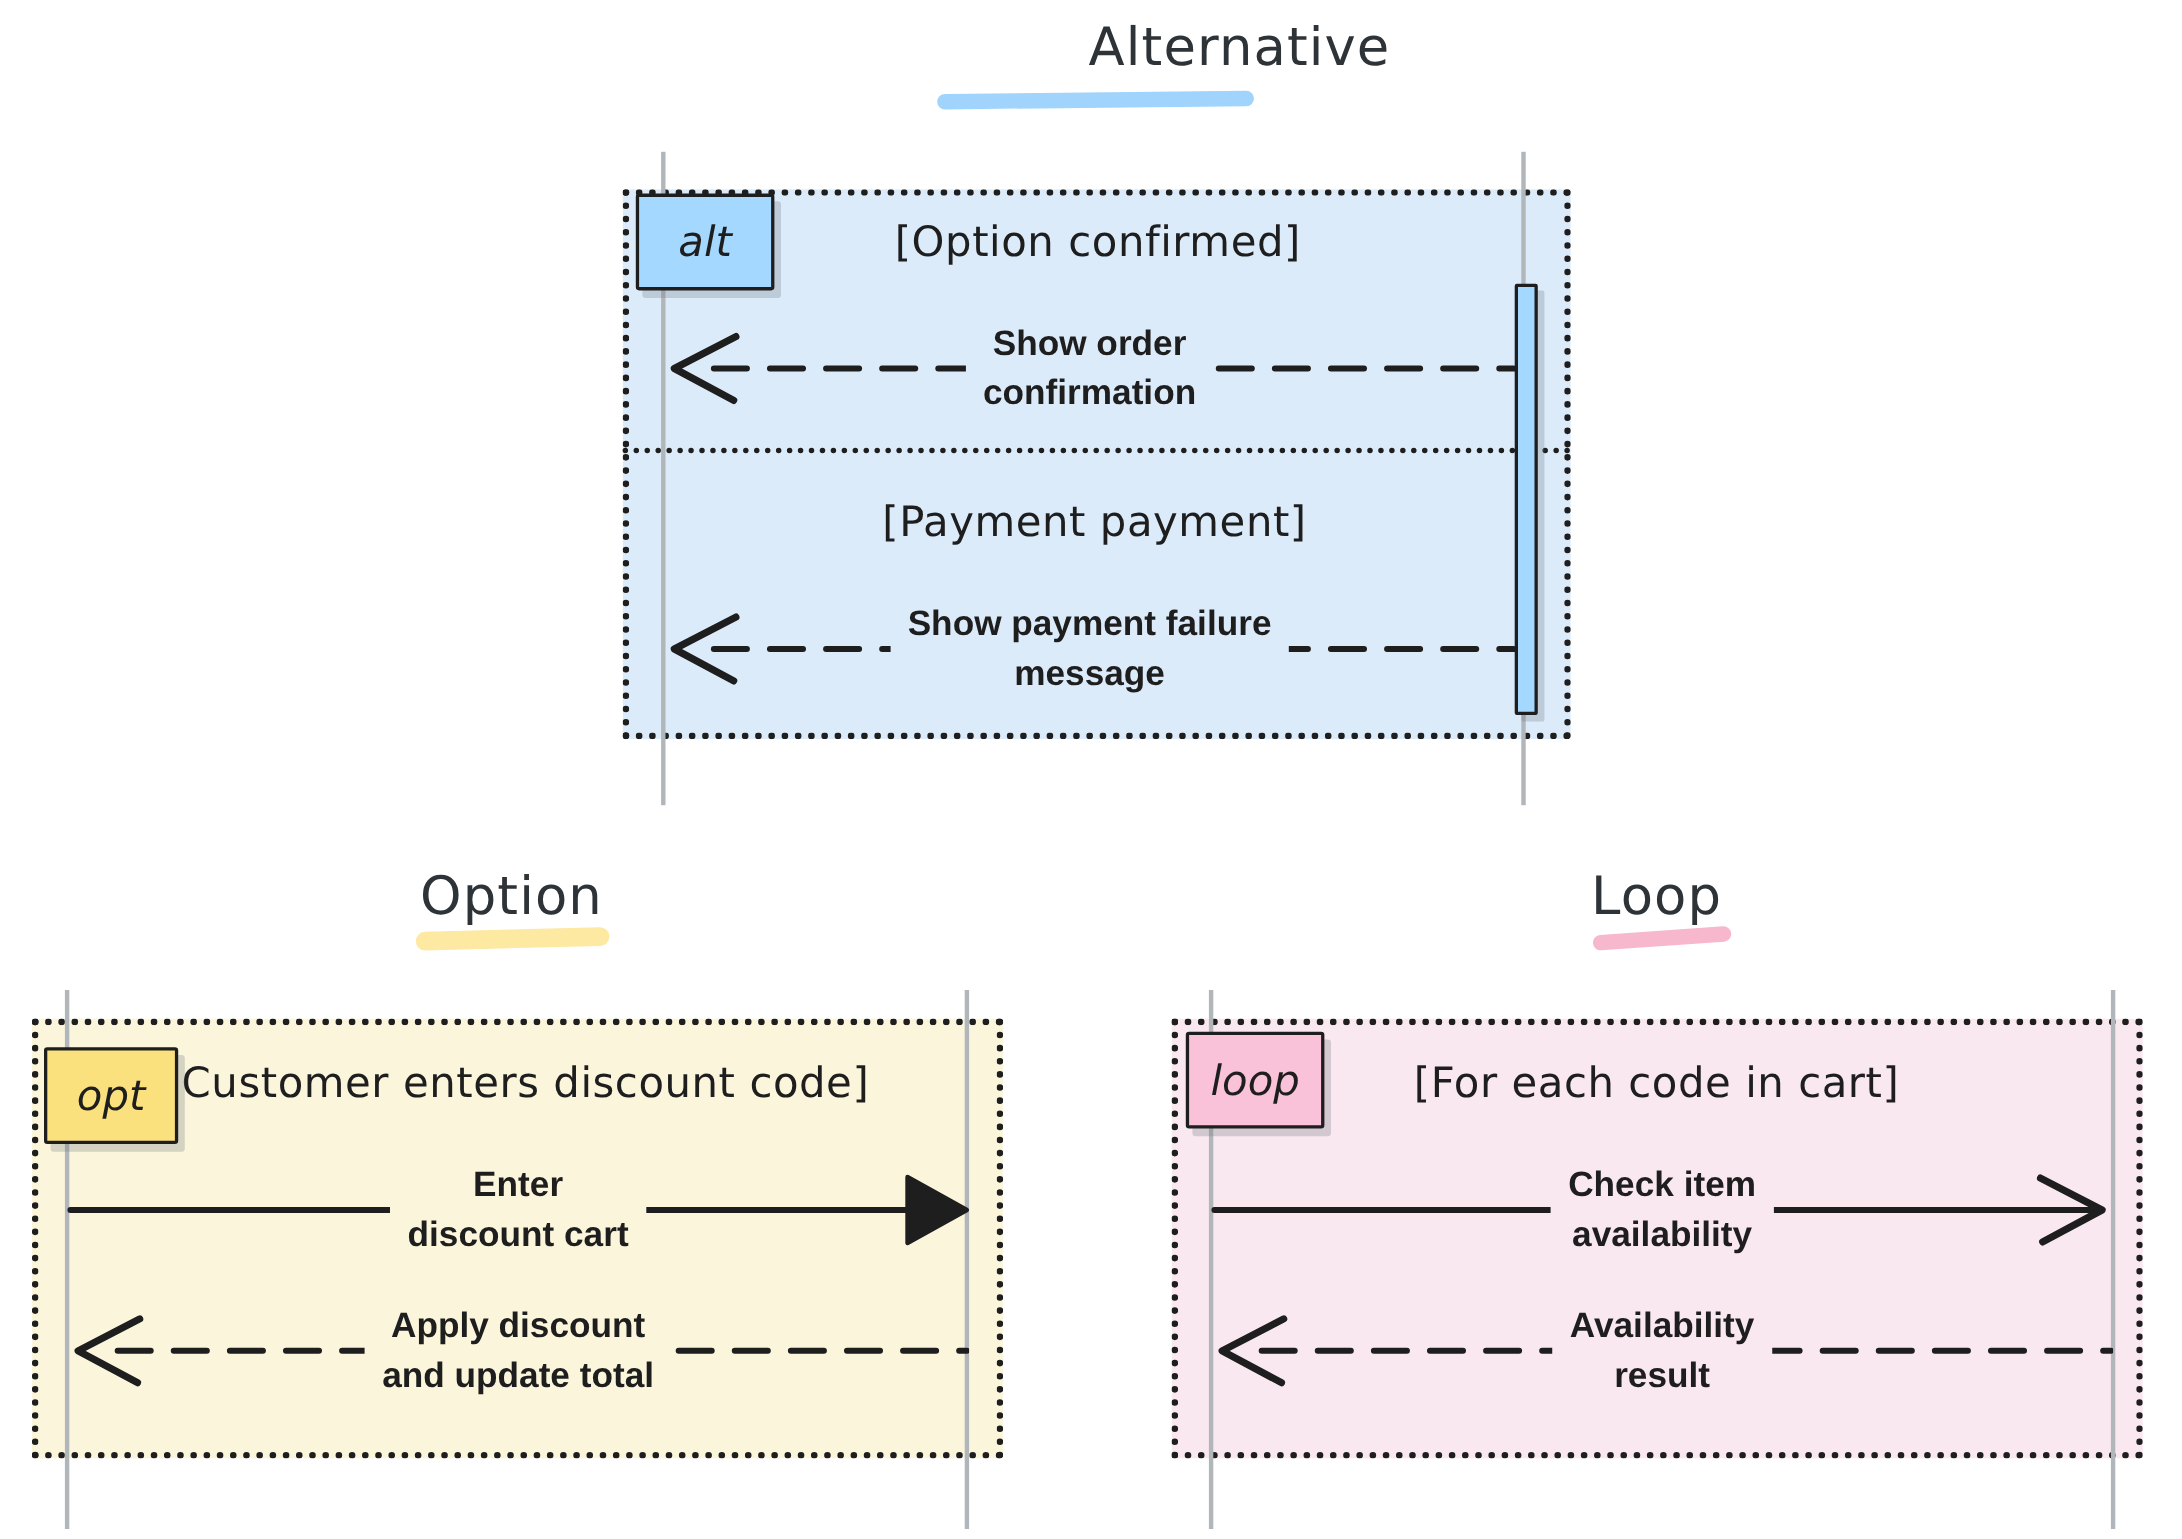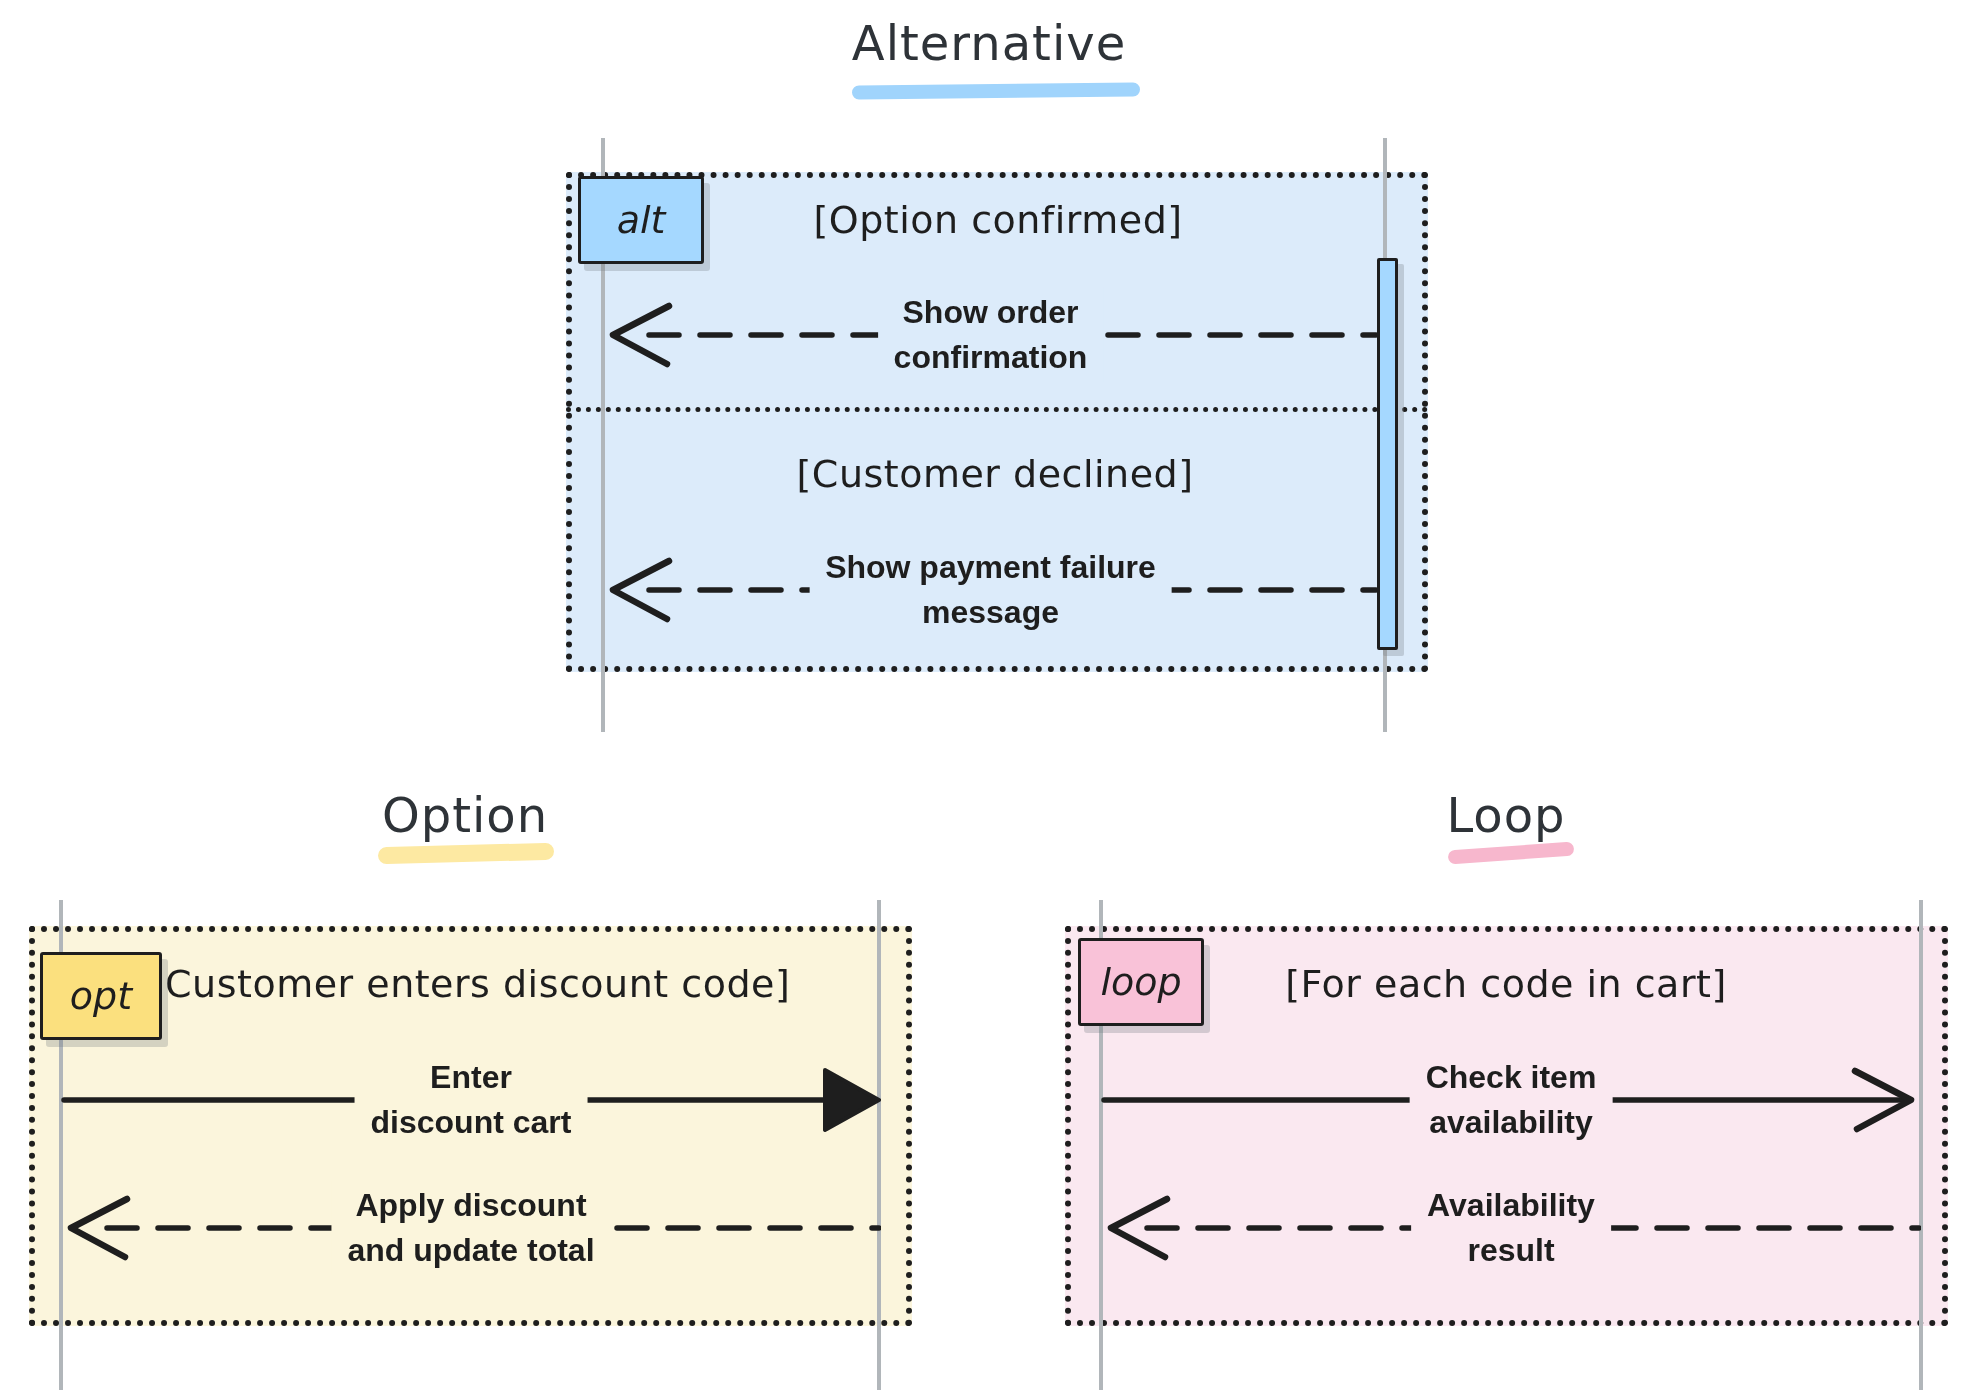--- a/index.html
+++ b/index.html
@@ -58,21 +58,21 @@
   }
   .stroke{stroke:var(--ink); fill:none; stroke-linecap:round; stroke-linejoin:round;}
   .fillhead{fill:var(--ink); stroke:var(--ink); stroke-linejoin:round;}
 </style>
 </head>
 <body>
 
 <div class="canvas">
 
   <div class="sec-alt">
-    <div class="title" style="left:739px; top:16px; width:500px;">Alternative</div>
+    <div class="title" style="left:764px; top:16px; width:500px;text-align:right;">Alternative</div>
     <div class="underline" style="left:852px; top:84px; width:288px; height:14px; border-radius:8px;
                 background:var(--alt-underline); transform:rotate(-0.6deg);"></div>
 
     <div class="lifeline" style="left:601px; top:138px; height:594px;"></div>
     <div class="lifeline" style="left:1383px; top:138px; height:594px;"></div>
 
     <div class="frag alt" style="left:566px; top:172px; width:862px; height:500px;"></div>
 
     <div class="divider" style="left:566px; top:407px; width:862px;"></div>
 
@@ -86,21 +86,21 @@
       <svg width="775" height="110" viewBox="0 0 775 110">
         <line class="stroke" x1="46" y1="55" x2="773" y2="55" stroke-width="5.5" stroke-dasharray="30 21"></line>
         <polyline class="stroke" points="66,26 10,55 64,84" stroke-width="6.5"></polyline>
       </svg>
       <div class="msg-label">
         <div>Show order</div>
         <div>confirmation</div>
       </div>
     </div>
 
-    <div class="cond" style="left:665px; top:452px; width:660px;">[Customer declined]</div>
+    <div class="cond" style="left:665px; top:452px; width:660px;">[Payment payment]</div>
 
     <div class="msg" style="left:603px; top:535px; width:775px; height:110px;">
       <svg width="775" height="110" viewBox="0 0 775 110">
         <line class="stroke" x1="46" y1="55" x2="773" y2="55" stroke-width="5.5" stroke-dasharray="30 21"></line>
         <polyline class="stroke" points="66,26 10,55 64,84" stroke-width="6.5"></polyline>
       </svg>
       <div class="msg-label">
         <div>Show payment failure</div>
         <div>message</div>
       </div>

